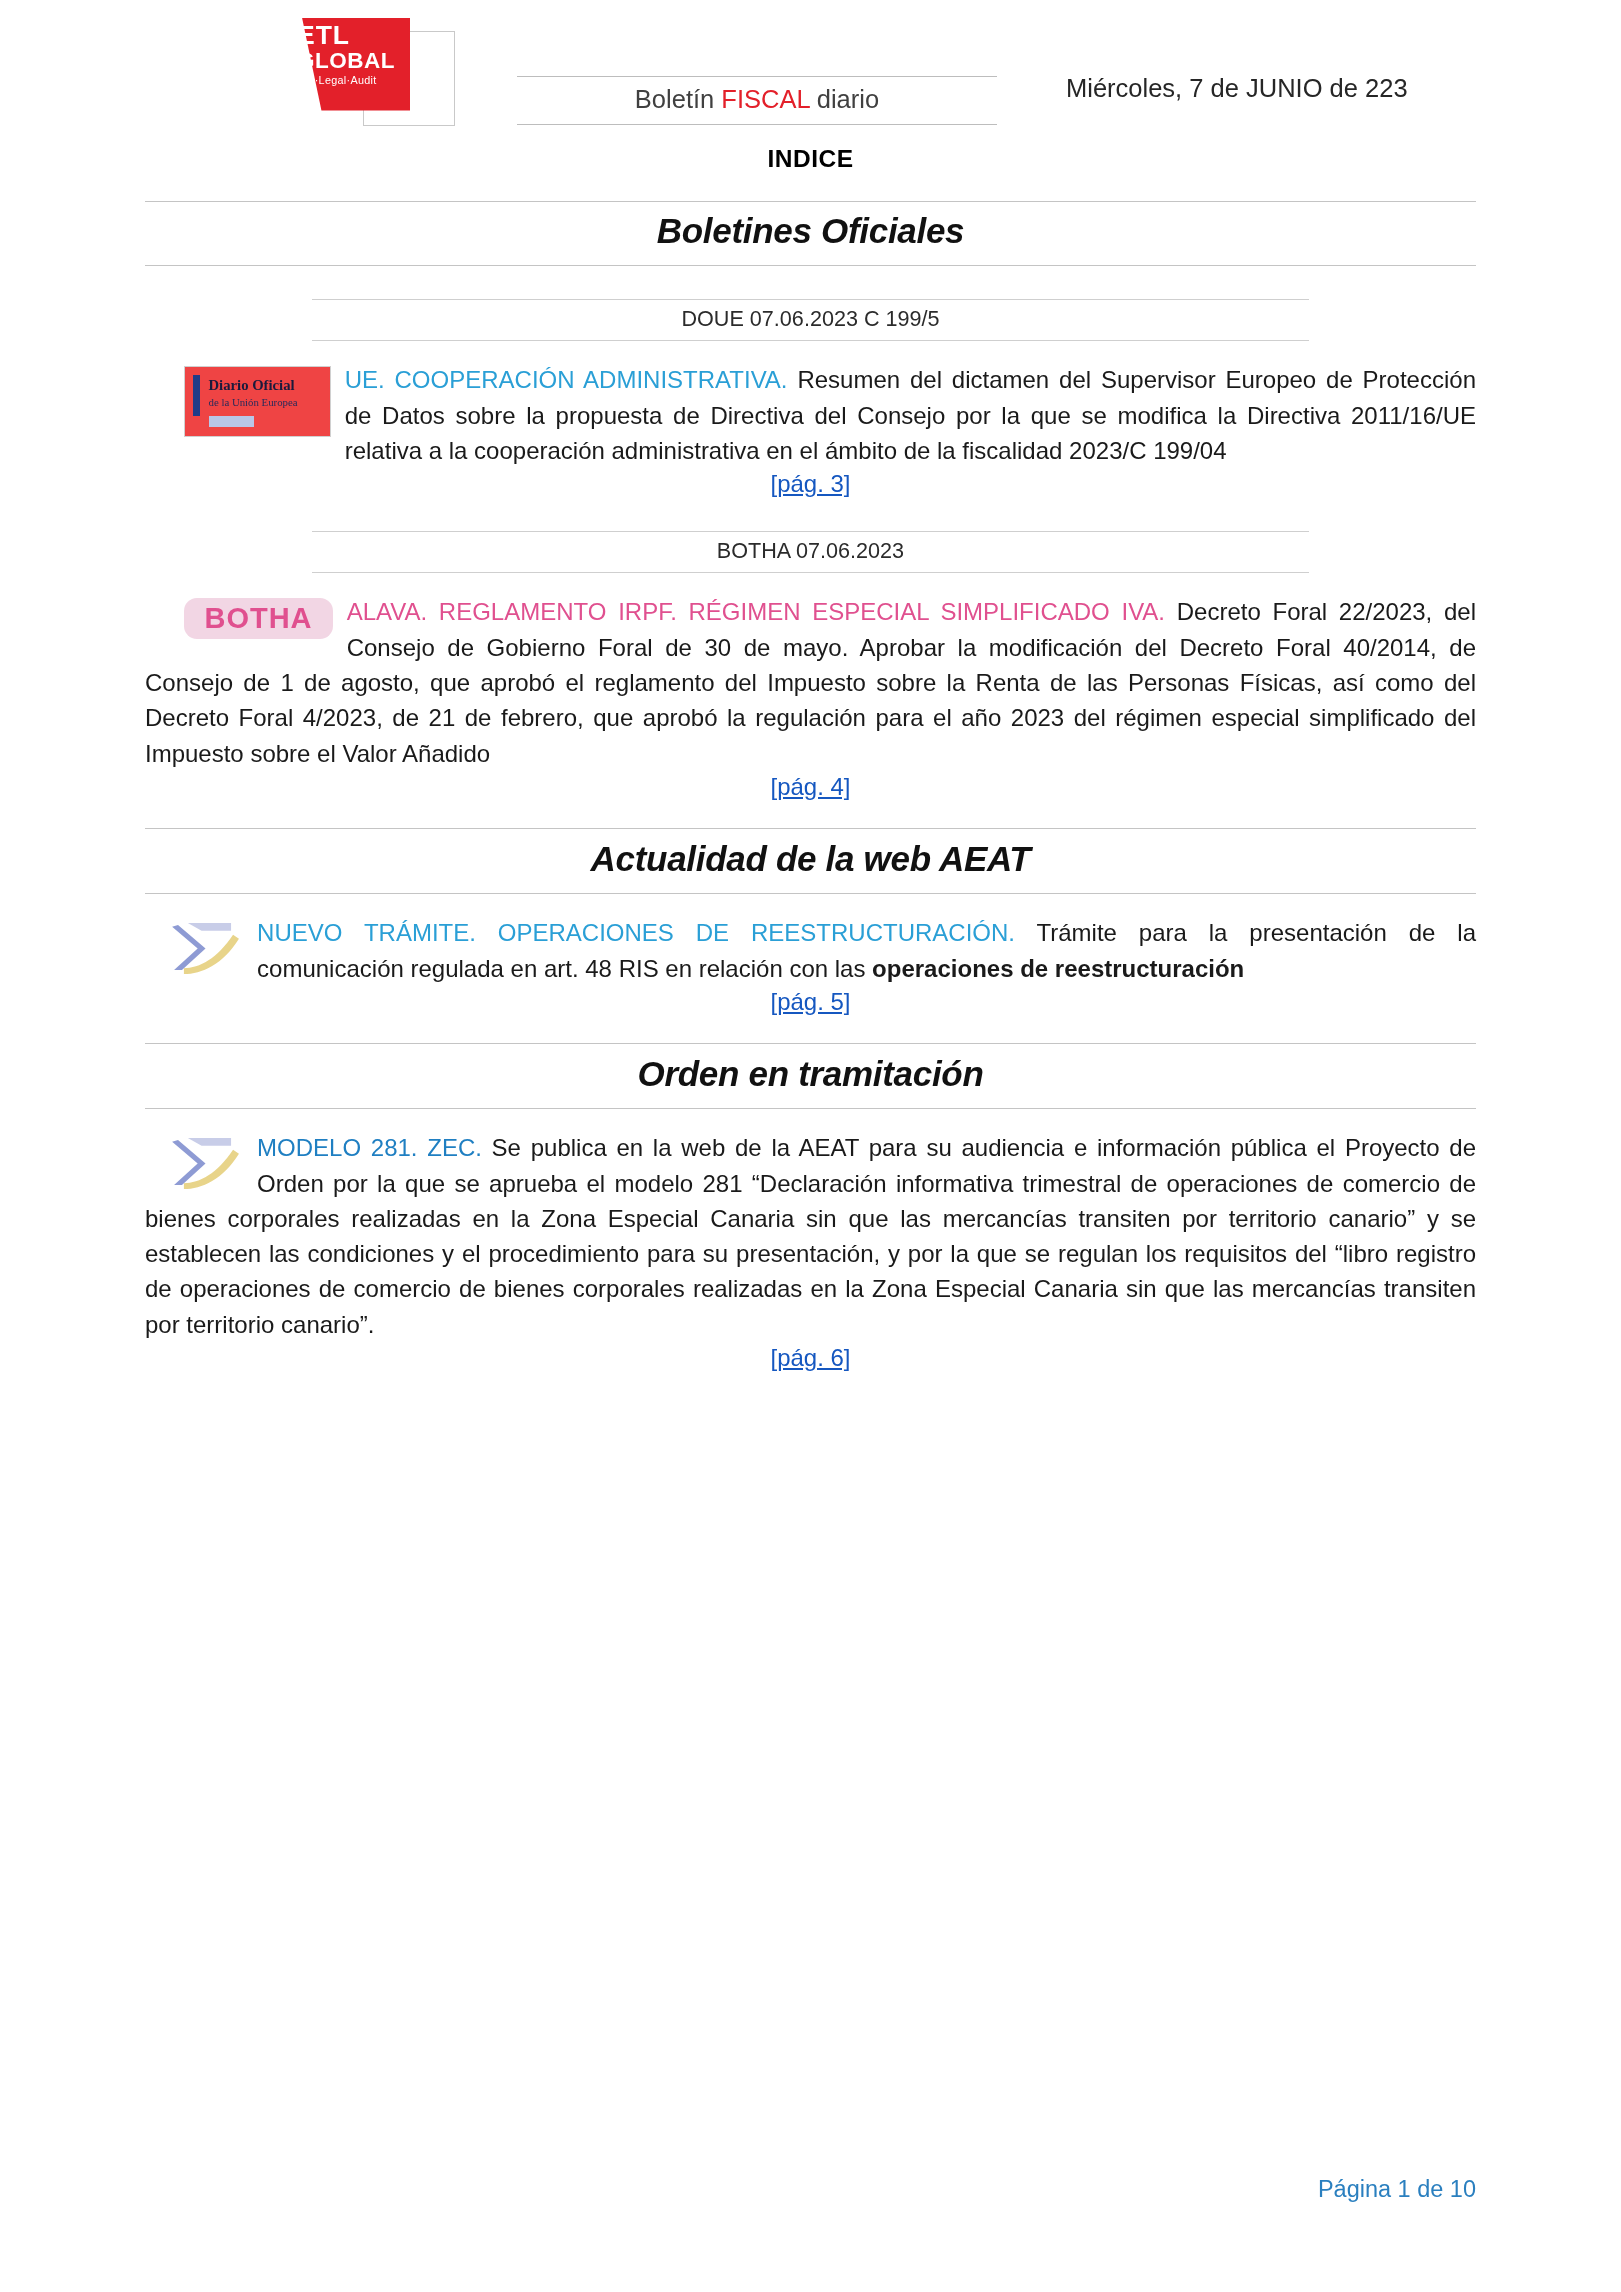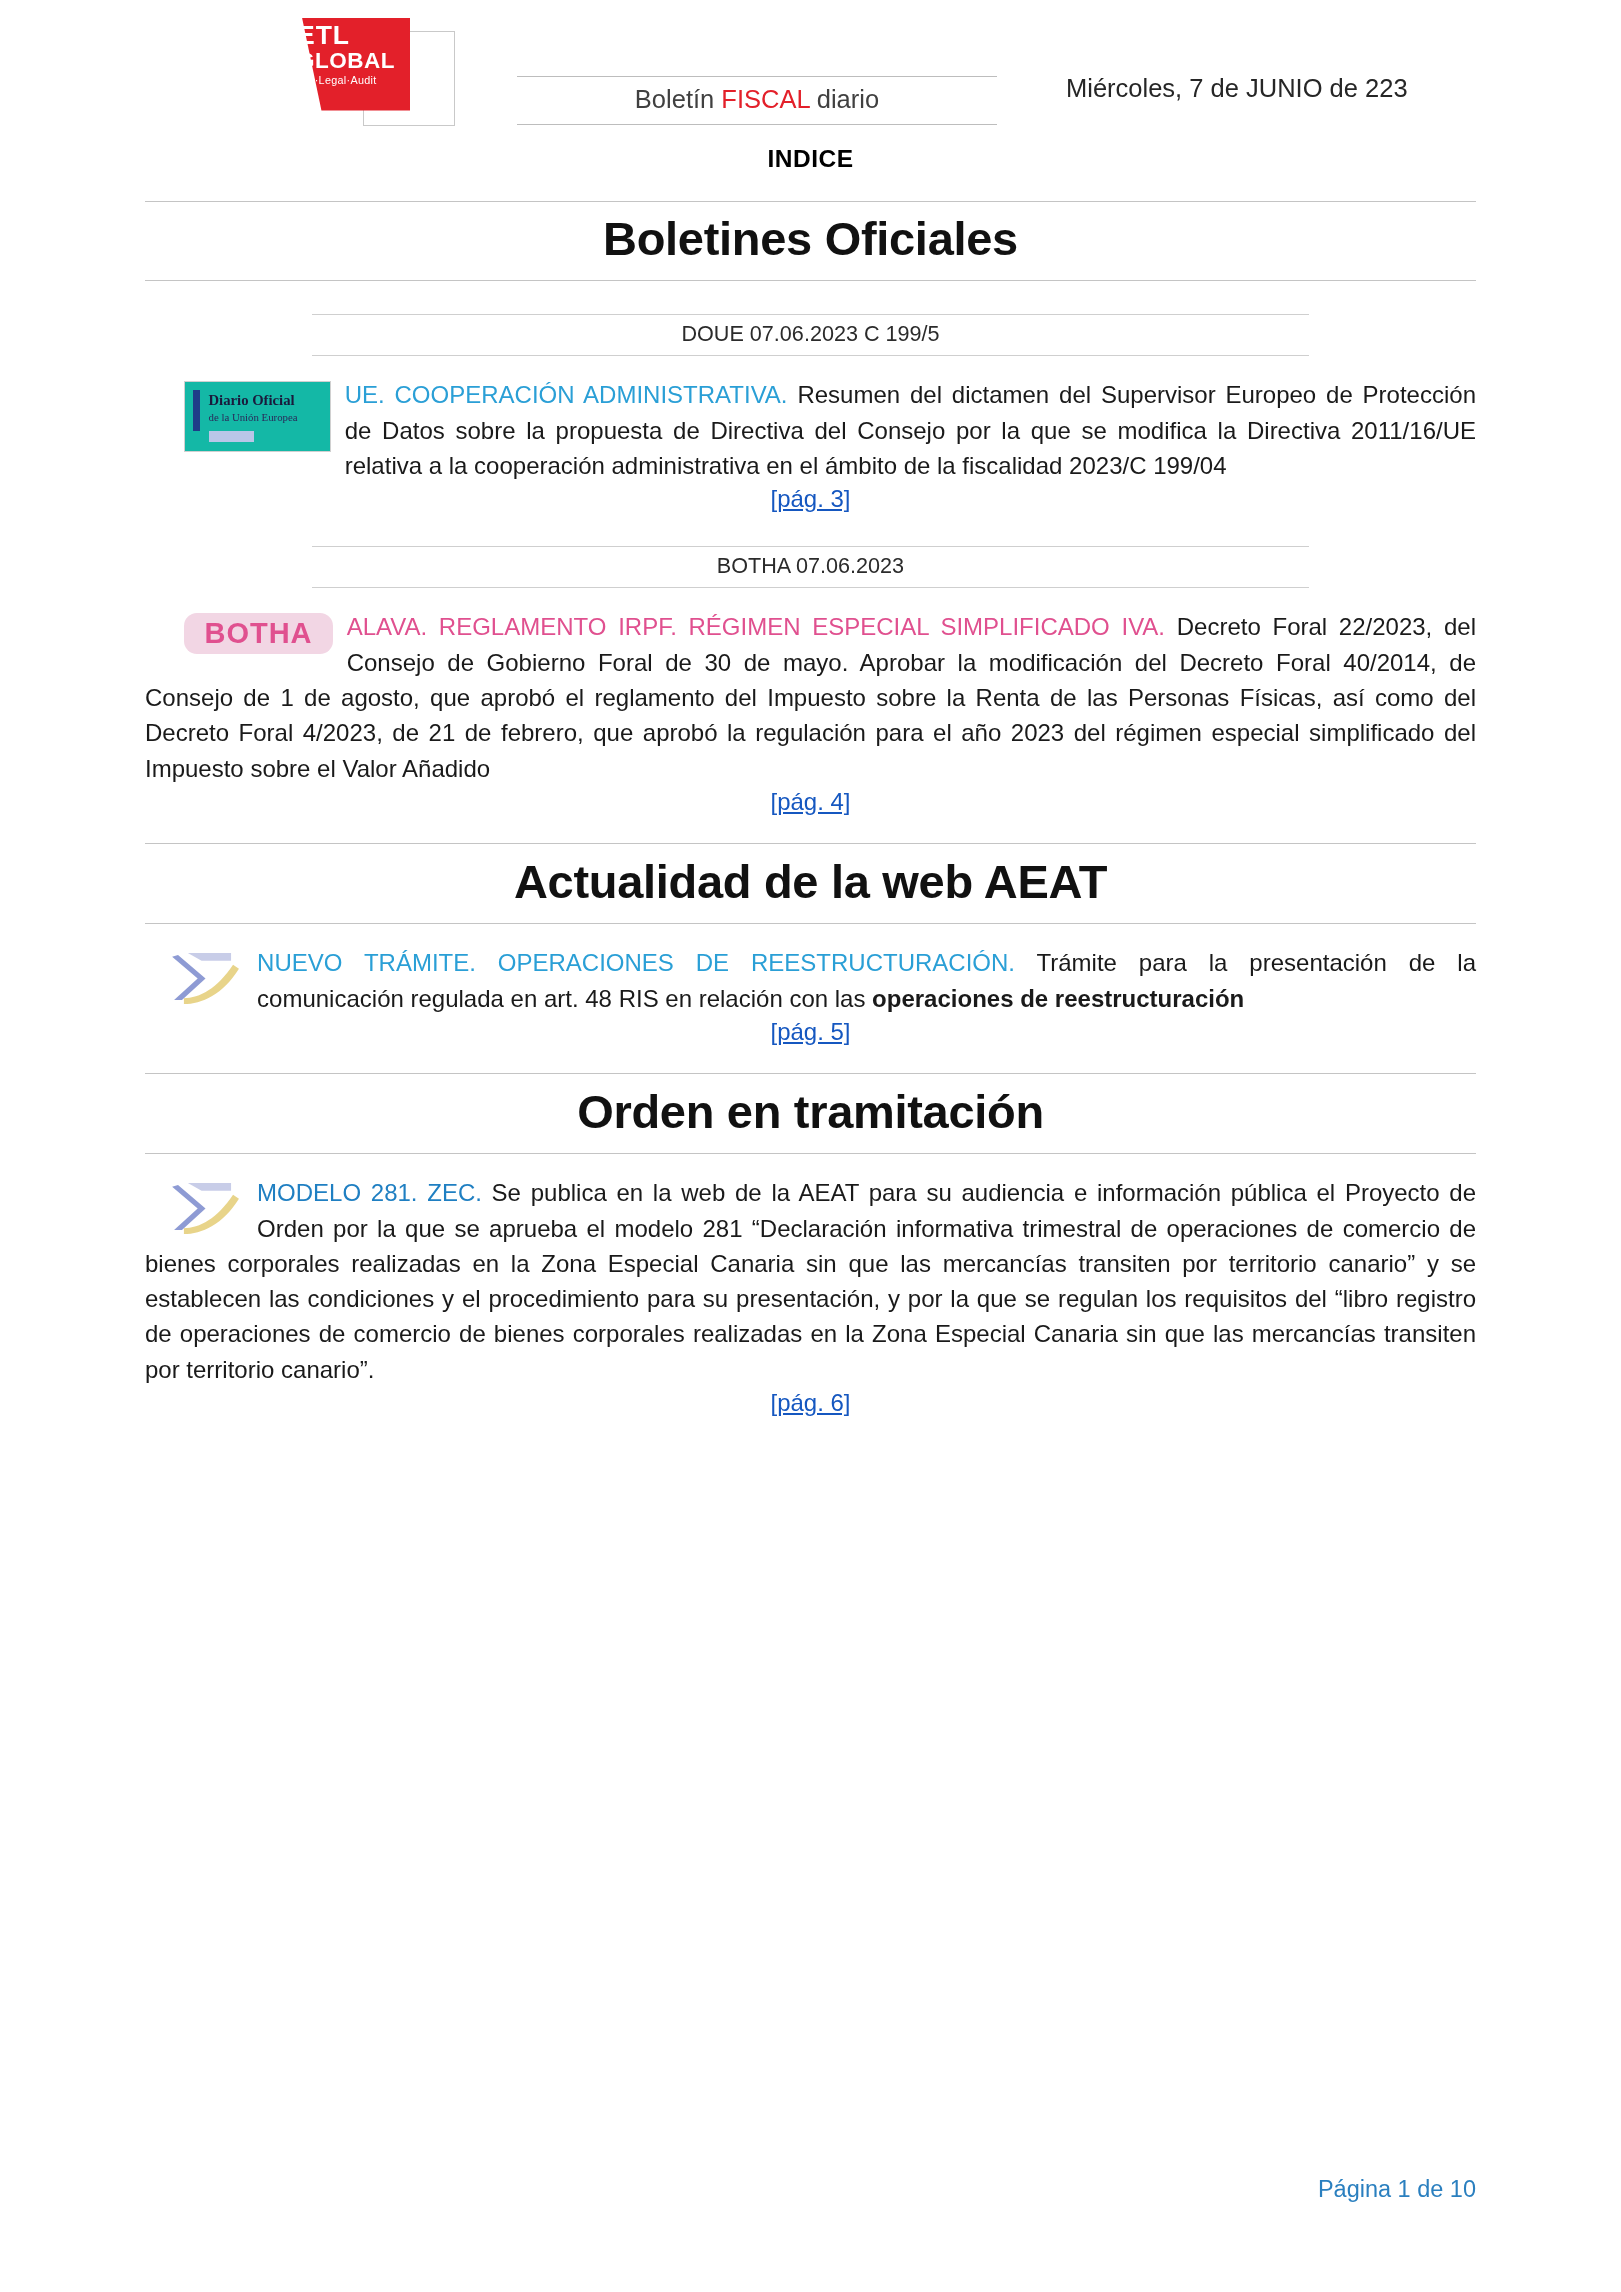--- a/index.html
+++ b/index.html
@@ -109,24 +109,25 @@
     margin-top: -11.8px;
   }
 
   
   .section-title {
     margin-top: 27.4px;
     border-top: 1px solid #c4c4c4;
     border-bottom: 1px solid #c4c4c4;
     padding: 9.8px 0 13.7px 0;
     text-align: center;
-    font-size: 47px;
+    font-size: 35px;
     font-weight: bold;
     color: #111;
     letter-spacing: -0.3px;
+    font-style: italic;
   }
 
   
   .source-bar {
     margin: 33px 167px 0 167px;
     border-top: 1px solid #cfcfcf;
     border-bottom: 1px solid #cfcfcf;
     text-align: center;
     padding: 5.9px 0 7.8px 0;
     font-size: 21.6px;
@@ -148,21 +149,21 @@
     float: left;
     margin: 3.9px 13.7px 2px 39px;
     shape-margin: 7.8px;
   }
 
   
   .doue-thumb {
     width: 147px;
     height: 71px;
     border: 1px solid #d0d0d0;
-    background: #14b8a6;
+    background: #ef4444;
     position: relative;
     box-sizing: border-box;
   }
   .doue-bar {
     position: absolute;
     left: 7.8px;
     top: 7.8px;
     width: 6.9px;
     height: 41px;
     background: #1f3c88;

